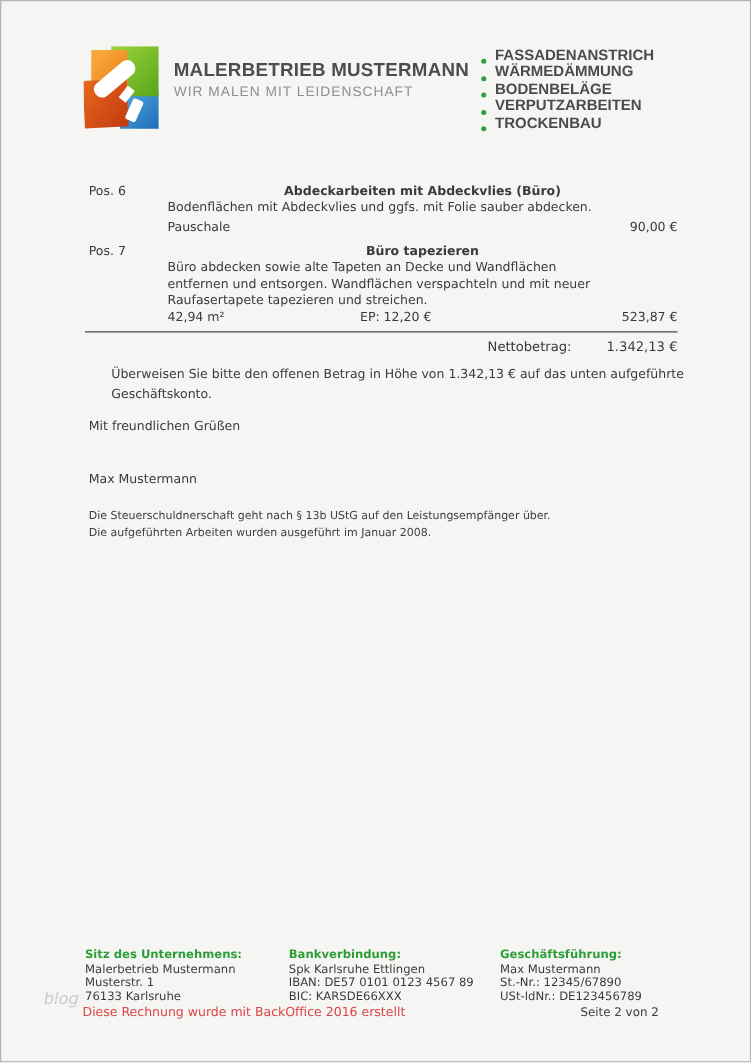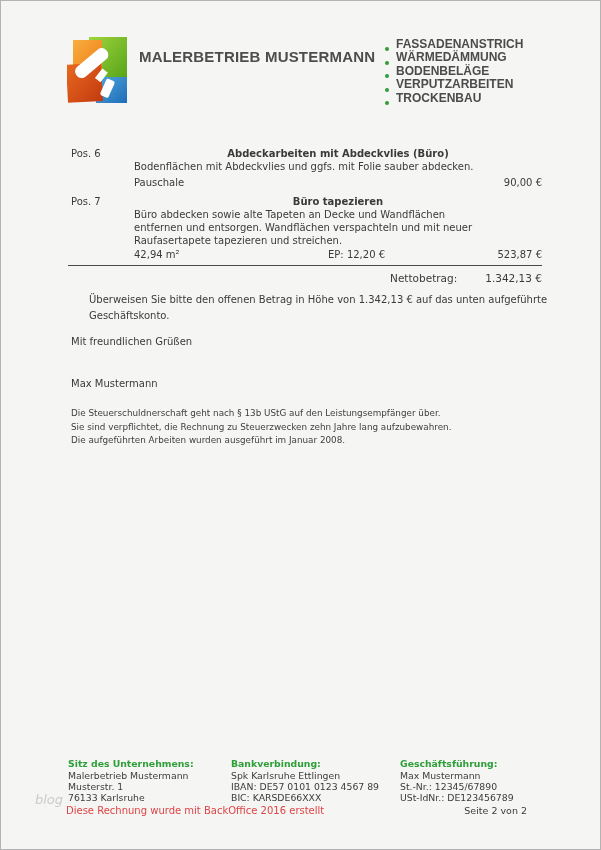--- a/index.html
+++ b/index.html
@@ -42,21 +42,21 @@
   .items { position: absolute; left: 67px; top: 146px; width: 474px; font-size: 10px; line-height: 13px; }
   .item { display: grid; grid-template-columns: 66px 1fr; }
   .pos-label { padding-left: 3px; }
   .item-title { font-weight: bold; text-align: center; }
   .item-desc { white-space: pre-line; max-width: 345px; }
   .price-row { display: flex; margin-left: 66px; }
   .price-row .qty { width: 154px; }
   .price-row .total { margin-left: auto; text-align: right; }
   .row-pauschale { margin-top: 3px; }
   .row-pos7 { margin-top: 6px; }
-  .row-qty { margin-top: 1px; gap: 40px; }
+  .row-qty { margin-top: 1px; }
   .sum-rule { border: none; border-top: 1px solid #4a4a4a; margin-top: 4px; }
   .netto-row { display: flex; justify-content: flex-end; gap: 28px; margin-top: 6px; font-weight: normal; font-size: 10.5px; }
 
   
   .pay-note { position: absolute; left: 88px; top: 291px; width: 500px; font-size: 10px; line-height: 16px; white-space: pre-line; }
   .closing { position: absolute; left: 70px; top: 335px; font-size: 10px; }
   .signature { position: absolute; left: 70px; top: 377px; font-size: 10px; }
   .legal { position: absolute; left: 70px; top: 406px; font-size: 8.8px; line-height: 13.5px; color: #404040; }
 
   
@@ -101,20 +101,21 @@
       <g fill="#ffffff">
         <rect x="5" y="20" width="39" height="13" rx="6" transform="rotate(-40 24 26)"></rect>
         <rect x="31" y="32" width="7" height="12" transform="rotate(38 34 38)"></rect>
         <rect x="36" y="42" width="9" height="18" rx="2" transform="rotate(24 40 51)"></rect>
       </g>
     </svg>
   </div>
 
   <div class="brand">
     <div class="brand-name">MALERBETRIEB MUSTERMANN</div>
+    <div class="brand-tagline">WIR MALEN MIT LEIDENSCHAFT</div>
   </div>
 
   <ul class="services">
     <li>
         <span class="bullet"></span>
         <span>FASSADENANSTRICH</span>
       </li>
     <li>
         <span class="bullet"></span>
         <span>WÄRMEDÄMMUNG</span>
@@ -173,21 +174,20 @@
     </div>
   </div>
 
   <div class="pay-note">Überweisen Sie bitte den offenen Betrag in Höhe von 1.342,13 € auf das unten aufgeführte
 Geschäftskonto.</div>
   <div class="closing">Mit freundlichen Grüßen</div>
   <div class="signature">Max Mustermann</div>
 
   <div class="legal">
     <div>Die Steuerschuldnerschaft geht nach § 13b UStG auf den Leistungsempfänger über.</div>
-    <div>Sie sind verpflichtet, die Rechnung zu Steuerzwecken zehn Jahre lang aufzubewahren.</div>
     <div>Die aufgeführten Arbeiten wurden ausgeführt im Januar 2008.</div>
   </div>
 
   <div class="footer-col c1">
     <div class="footer-heading">Sitz des Unternehmens:</div>
     <div>Malerbetrieb Mustermann</div>
     <div>Musterstr. 1</div>
     <div>76133 Karlsruhe</div>
   </div>
 

